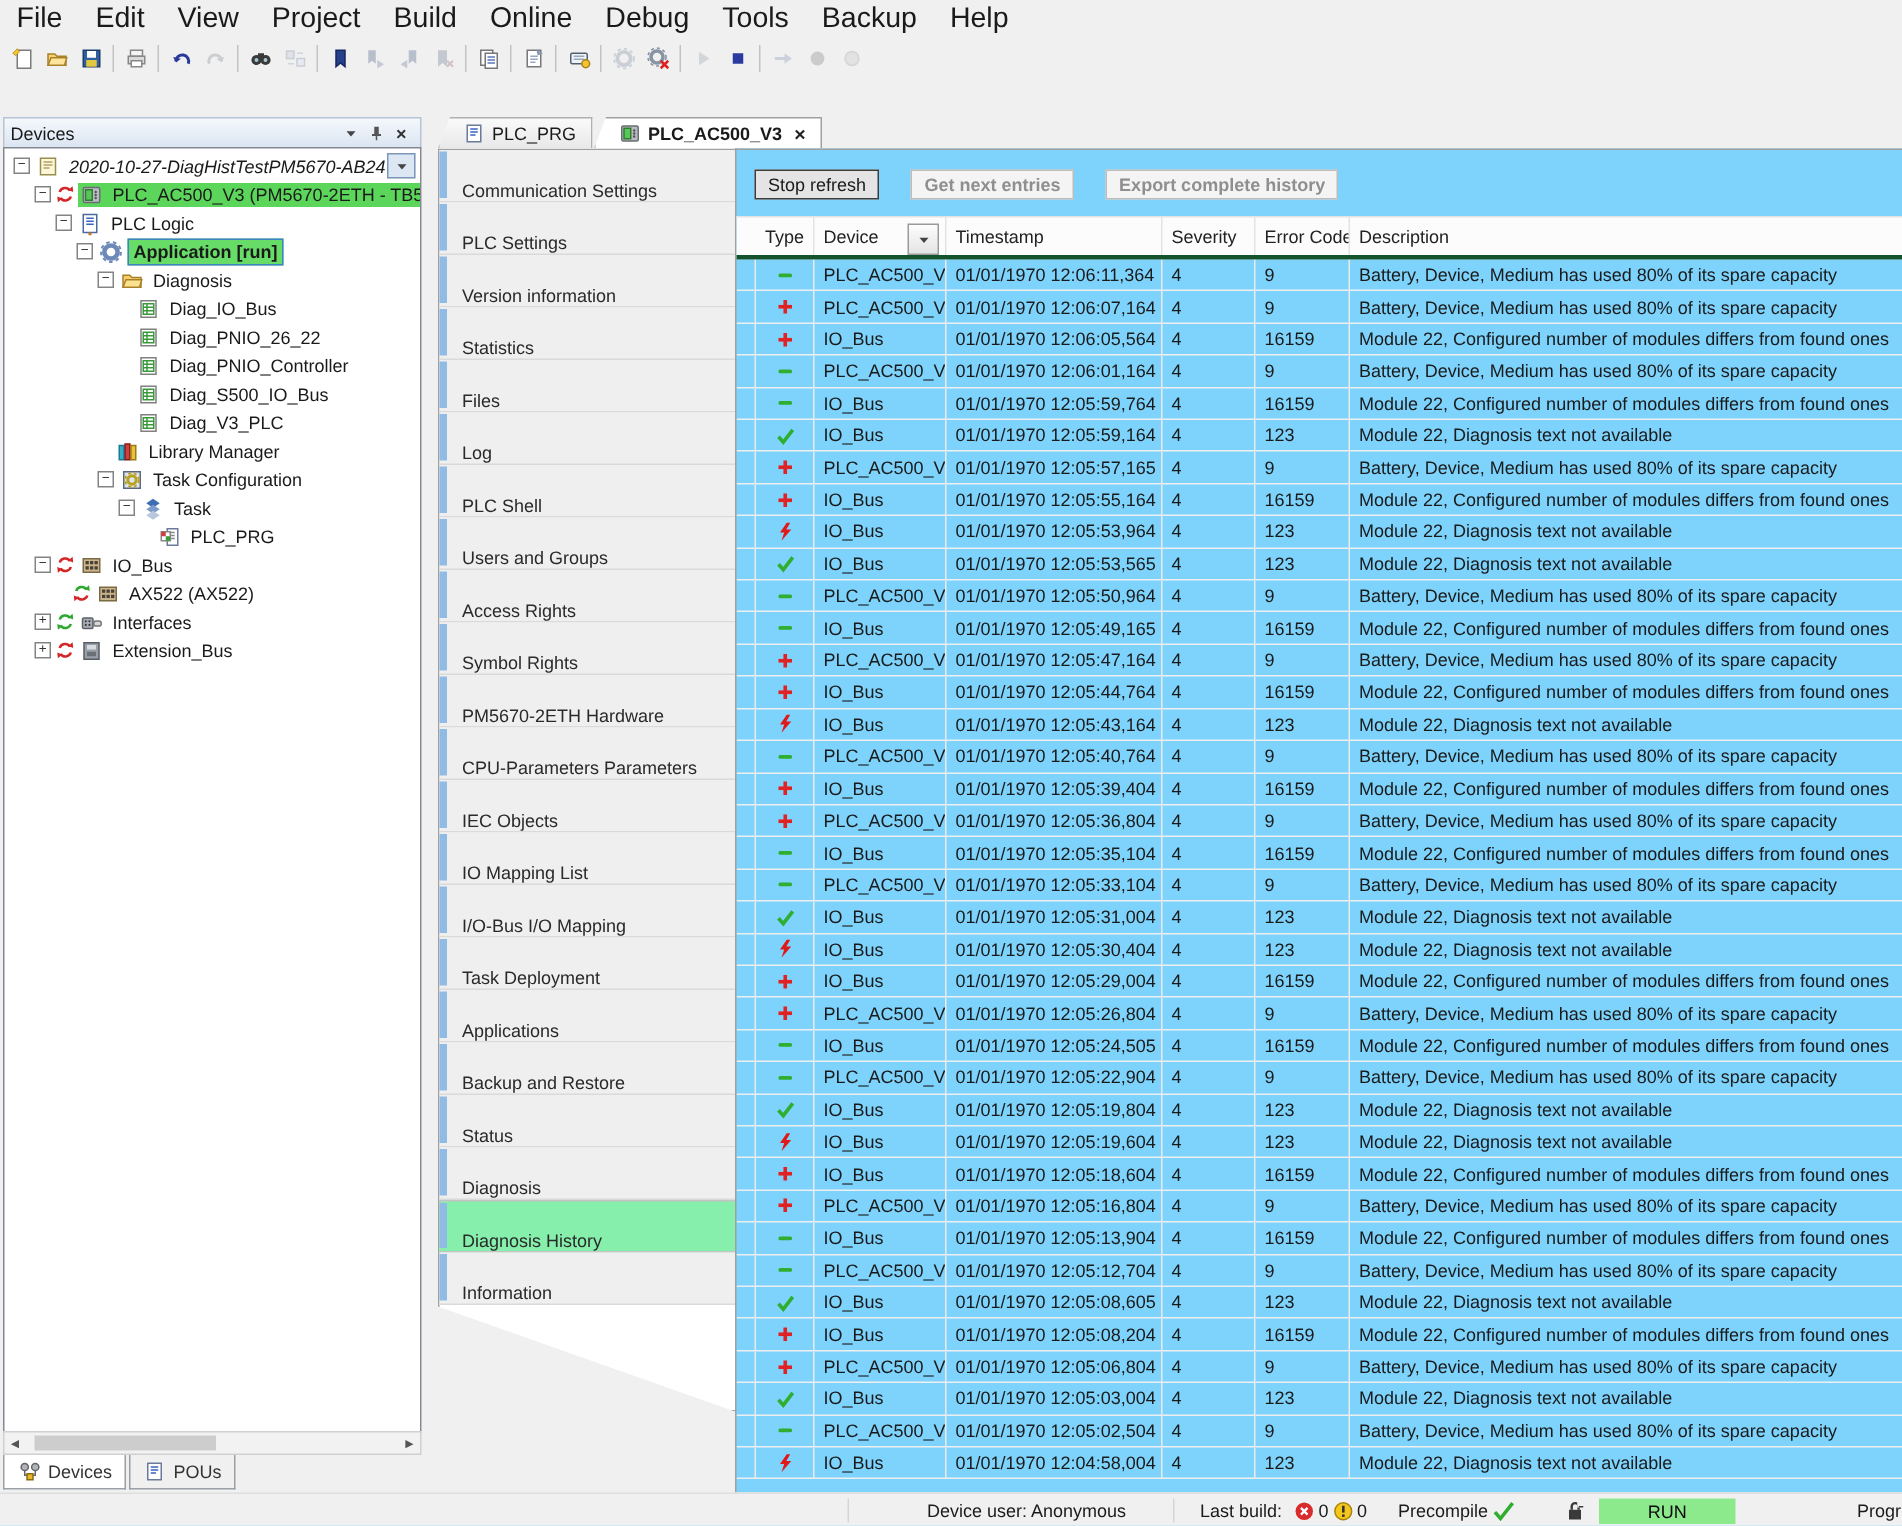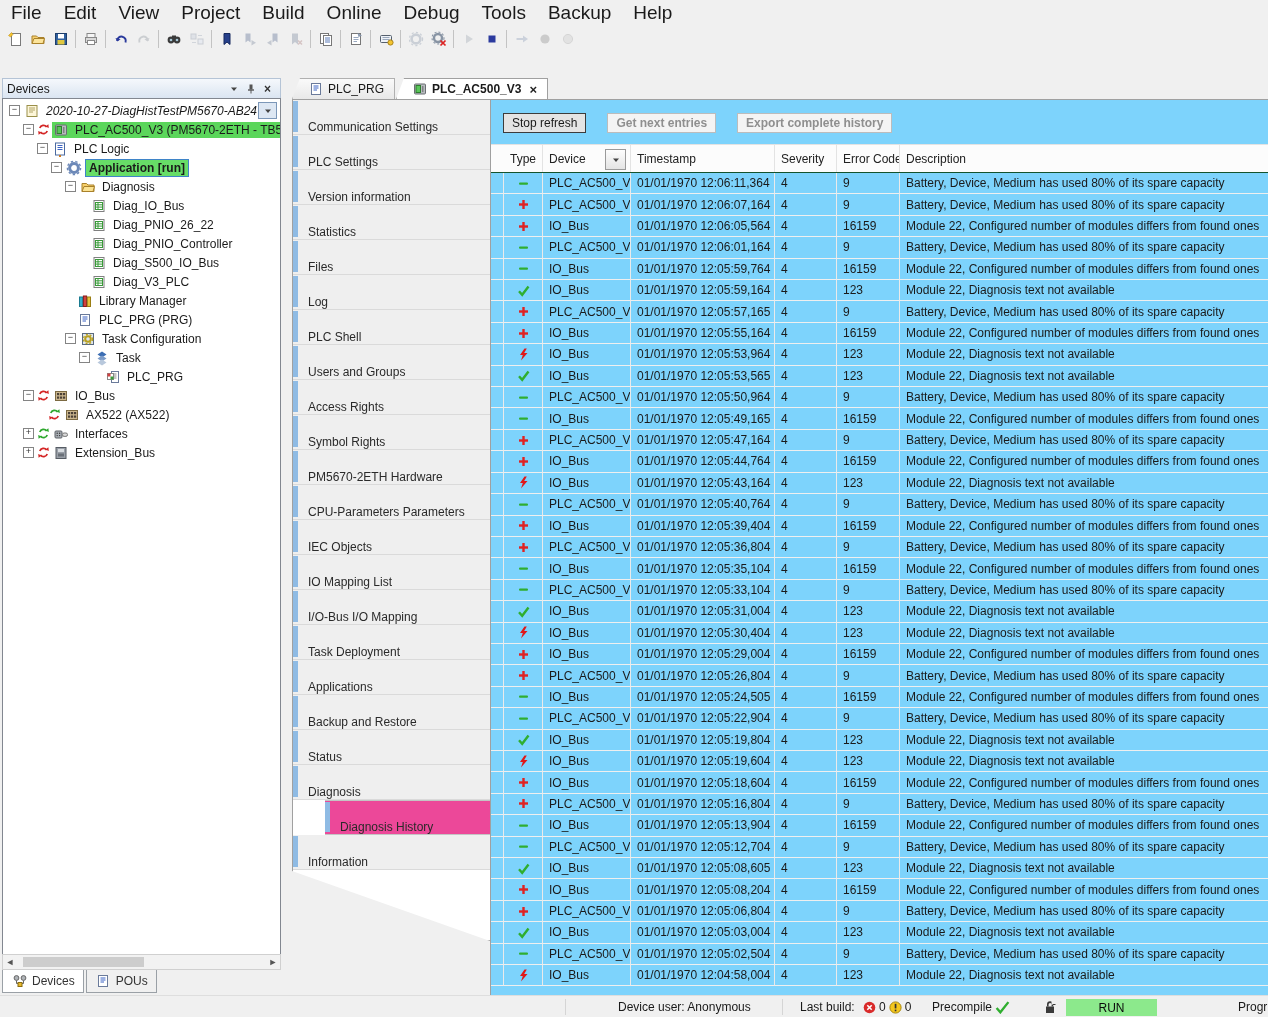--- a/index.html
+++ b/index.html
@@ -62,30 +62,30 @@
   .etab.active{background:#fff;font-weight:bold;border-color:#a0a0a0;}
   .etab .ticon{margin-right:4px;}
   .tclose{margin-left:8px;font-weight:bold;font-size:13px;color:#222;}
   .content{position:absolute;left:0;top:21px;right:0;bottom:0;background:#f0f0f0;}
   .cat-wrap{position:absolute;left:7px;top:0;width:198px;height:842px;background:#fff;
             border:1px solid #a0a0a0;border-right:none;box-sizing:border-box;
             clip-path:polygon(0 0,100% 0,100% 100%,0 calc(100% - 70px));}
   .cat{position:relative;height:35px;background:#efefef;display:flex;align-items:flex-end;
        padding-left:15px;color:#2a2a2a;border-bottom:1px solid #dadada;box-sizing:border-box;}
   .cat::before{content:"";position:absolute;left:0;top:1px;bottom:2px;width:5px;background:#8fbbe4;}
-  .cat.selected{background:#ec4899;border-top:1px solid #c4c4c4;border-bottom:1px solid #c4c4c4;margin-left:32px;}
+  .cat.selected{background:#86efac;border-top:1px solid #c4c4c4;border-bottom:1px solid #c4c4c4;}
   .table-wrap{position:absolute;left:205px;top:0;right:0;bottom:0;background:#7dd3fc;
               border-left:1px solid #a0a0a0;border-top:1px solid #a0a0a0;box-sizing:border-box;}
   .btnrow{position:absolute;left:12px;top:13px;display:flex;}
   .dbtn{font-family:"Liberation Sans",sans-serif;font-size:12px;height:20px;padding:0 8px;
         background:#e4e4e4;border:1px solid #3c3c3c;color:#1a1a1a;margin-right:21px;}
   .dbtn.dis{background:#f4f4f4;border:1px solid #bcbcbc;color:#8f8f8f;font-weight:bold;}
   .tgrid{display:grid;grid-template-columns:13px 39px 88px 144px 62px 63px 1fr;}
   .thead{position:absolute;left:0;top:44px;right:0;height:29px;background:#fcfcfc;
-         border-top:1px solid #e3e3e3;border-bottom:1px solid #14532d;box-sizing:border-box;}
+         border-top:1px solid #e3e3e3;border-bottom:3px solid #14532d;box-sizing:border-box;}
   .th{display:flex;align-items:center;padding:0 6px;border-right:1px solid #e3e3e3;
       color:#222;position:relative;overflow:hidden;white-space:nowrap;}
   .th:last-child{border-right:none;}
   .filterbtn{position:absolute;right:4px;top:4px;width:19px;height:19px;border:1px solid #9a9a9a;
              background:linear-gradient(#fdfdfd,#e4e4e4);display:flex;align-items:center;justify-content:center;}
   .rows{position:absolute;left:0;top:73px;right:0;bottom:0;overflow:hidden;}
   .drow{height:21.42px;}
   .drow .c{display:flex;align-items:center;padding:0 6px;border-right:1px solid #eaeaea;
            border-bottom:1px solid #efefef;overflow:hidden;white-space:nowrap;box-sizing:border-box;}
   .drow .c.desc{border-right:none;}
@@ -417,30 +417,20 @@
           <span class="ticon">
             <svg width="16" height="16" viewBox="0 0 16 16">
               <rect x="2.5" y="4" width="3.2" height="9.5" fill="#35b0c9" stroke="#1a7a90"></rect>
               <rect x="6.4" y="3" width="3.2" height="10.5" fill="#d04040" stroke="#8a1a1a"></rect>
               <rect x="10.3" y="4" width="3.2" height="9.5" fill="#e8c23a" stroke="#9a7d12"></rect>
             </svg>
           </span>
           <span class="tlabel">Library Manager</span>
         </div>
         <div class="trow" style="padding-left:62px">
-          <span class="exp-sp"></span>
-          <span class="ticon">
-            <svg width="16" height="16" viewBox="0 0 16 16">
-              <rect x="3.5" y="2.5" width="9" height="11" fill="#fff" stroke="#6a7a9a"></rect>
-              <path d="M5.5 5h5M5.5 7h5M5.5 9h3.5" stroke="#3b63c4"></path>
-            </svg>
-          </span>
-          <span class="tlabel">PLC_PRG (PRG)</span>
-        </div>
-        <div class="trow" style="padding-left:62px">
           <span class="exp">−</span>
           <span class="ticon">
             <svg width="16" height="16" viewBox="0 0 16 16">
               <rect x="2.5" y="2.5" width="11" height="11" fill="#dfe6ee" stroke="#5a6a7e"></rect>
               <circle cx="8" cy="8" r="2.8" fill="none" stroke="#b8a020" stroke-width="2"></circle>
               <circle cx="8" cy="8" r="4.6" fill="none" stroke="#b8a020" stroke-width="1.2" stroke-dasharray="2 1.8"></circle>
             </svg>
           </span>
           <span class="tlabel">Task Configuration</span>
         </div>

